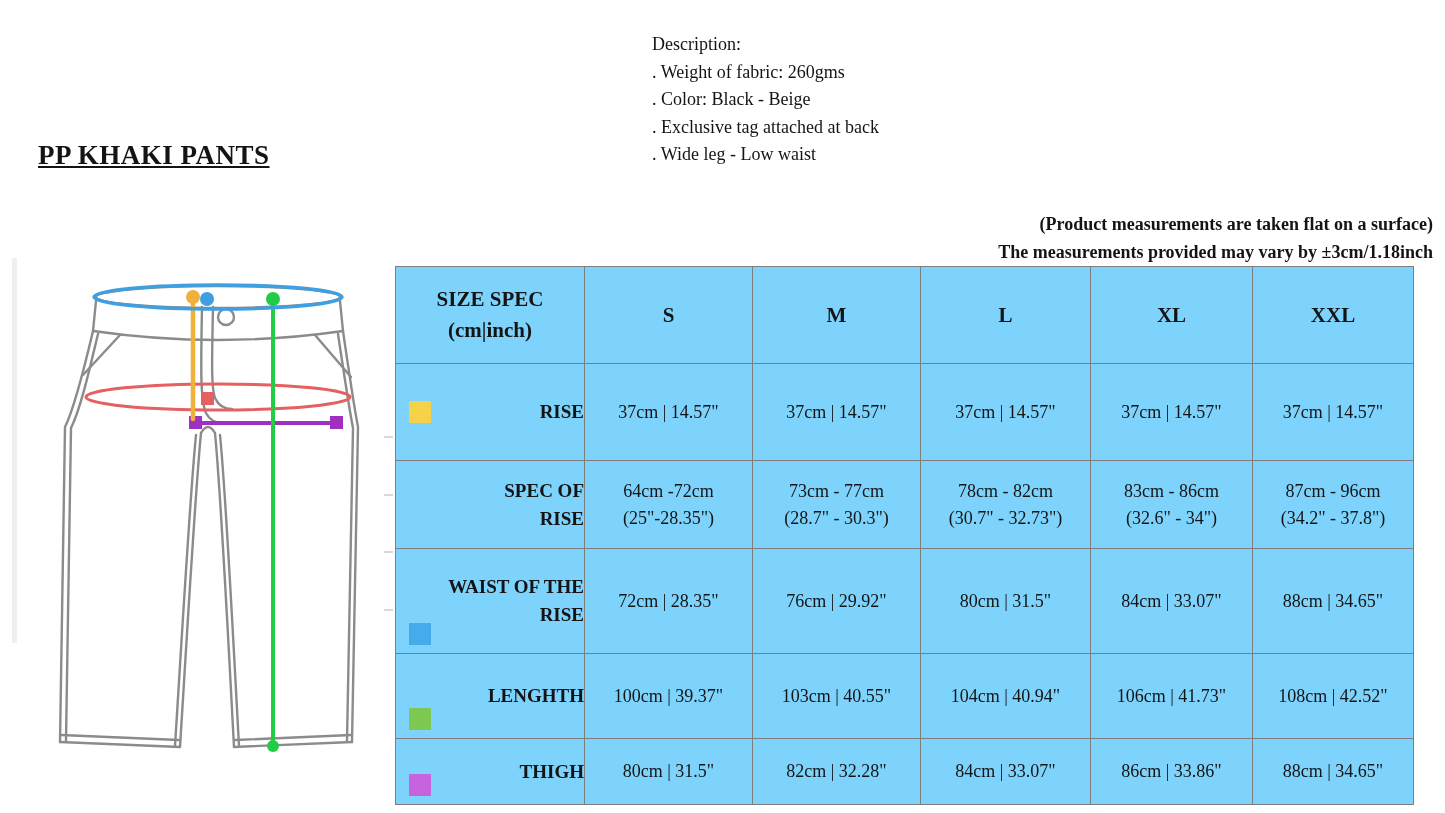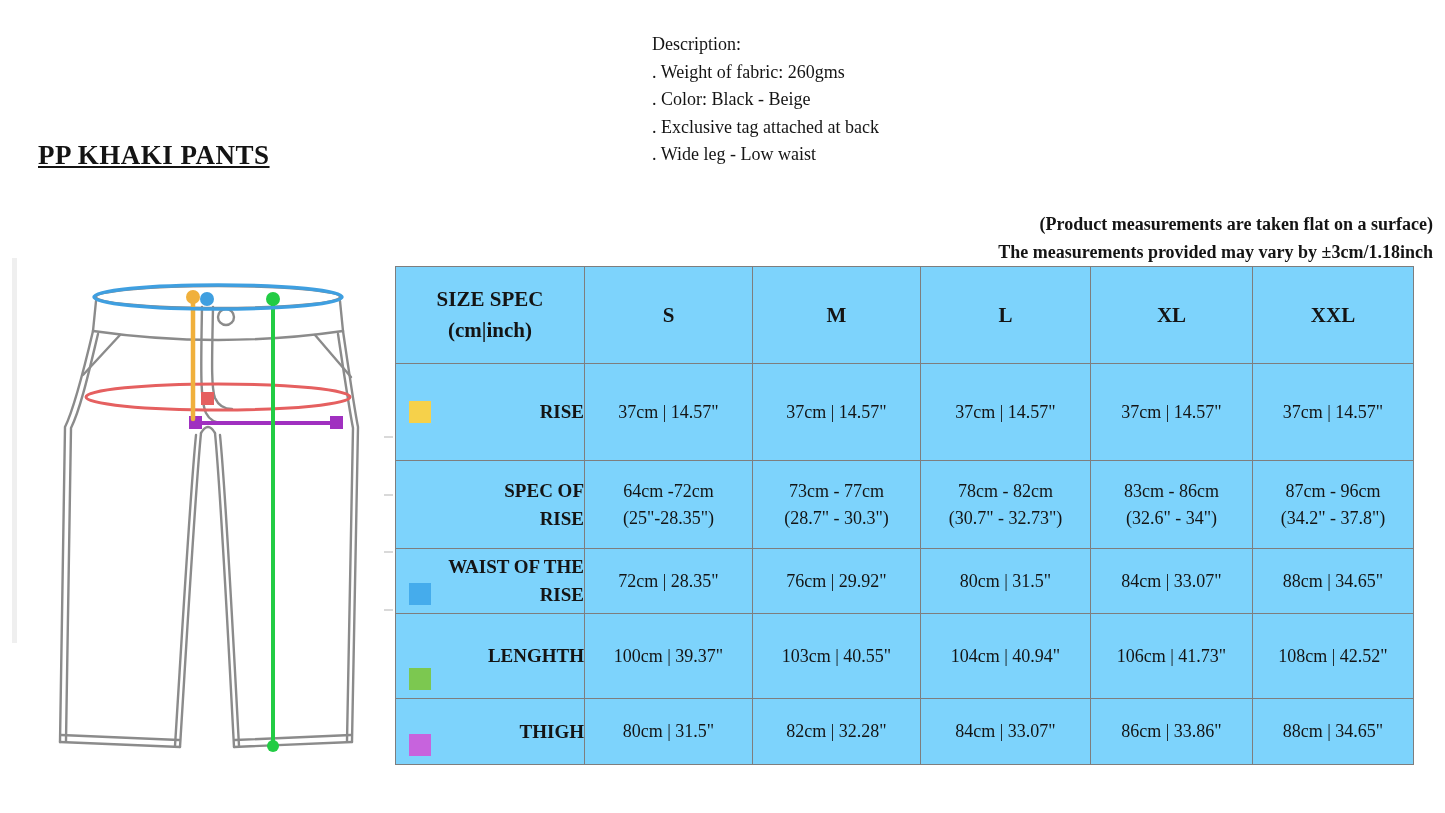--- a/index.html
+++ b/index.html
@@ -8,21 +8,21 @@
   .title{position:absolute;left:38px;top:122px;font-size:27px;font-weight:bold;letter-spacing:0.5px;text-decoration:underline;}
   .desc{position:absolute;left:652px;top:31px;font-size:18px;line-height:27.5px;}
   .desc .heading{font-weight:normal;}
   .note{position:absolute;left:415px;top:210px;width:1018px;text-align:right;
         font-weight:bold;font-size:18px;line-height:28px;}
   .edge-artifact{position:absolute;left:12px;top:258px;width:5px;height:385px;background:#efefef;}
   .pants{position:absolute;left:15px;top:255px;}
   table.spec{position:absolute;left:395px;top:266px;border-collapse:collapse;table-layout:fixed;
              background:#7dd3fc;}
   table.spec td,table.spec th{border:1px solid #7e7e7e;padding:0;vertical-align:middle;}
-  .r-h{height:97px;} .r-0{height:97px;} .r-1{height:88px;} .r-2{height:65px;} .r-3{height:85px;} .r-4{height:66px;}
+  .r-h{height:97px;} .r-0{height:97px;} .r-1{height:88px;} .r-2{height:105px;} .r-3{height:85px;} .r-4{height:66px;}
   th.spec-head{font-size:21px;font-weight:bold;line-height:31px;text-align:center;}
   th.size-head{font-size:21px;font-weight:bold;text-align:center;}
   td.lbl{position:relative;text-align:right;padding-right:13px;font-weight:bold;font-size:19px;line-height:28px;}
   td.val{text-align:center;font-size:18px;line-height:27px;}
   .swatch{position:absolute;left:13px;}
   .swatch.mid{top:50%;margin-top:-11px;}
   .swatch.bottom{bottom:8px;}
 </style>
 </head>
 <body>

